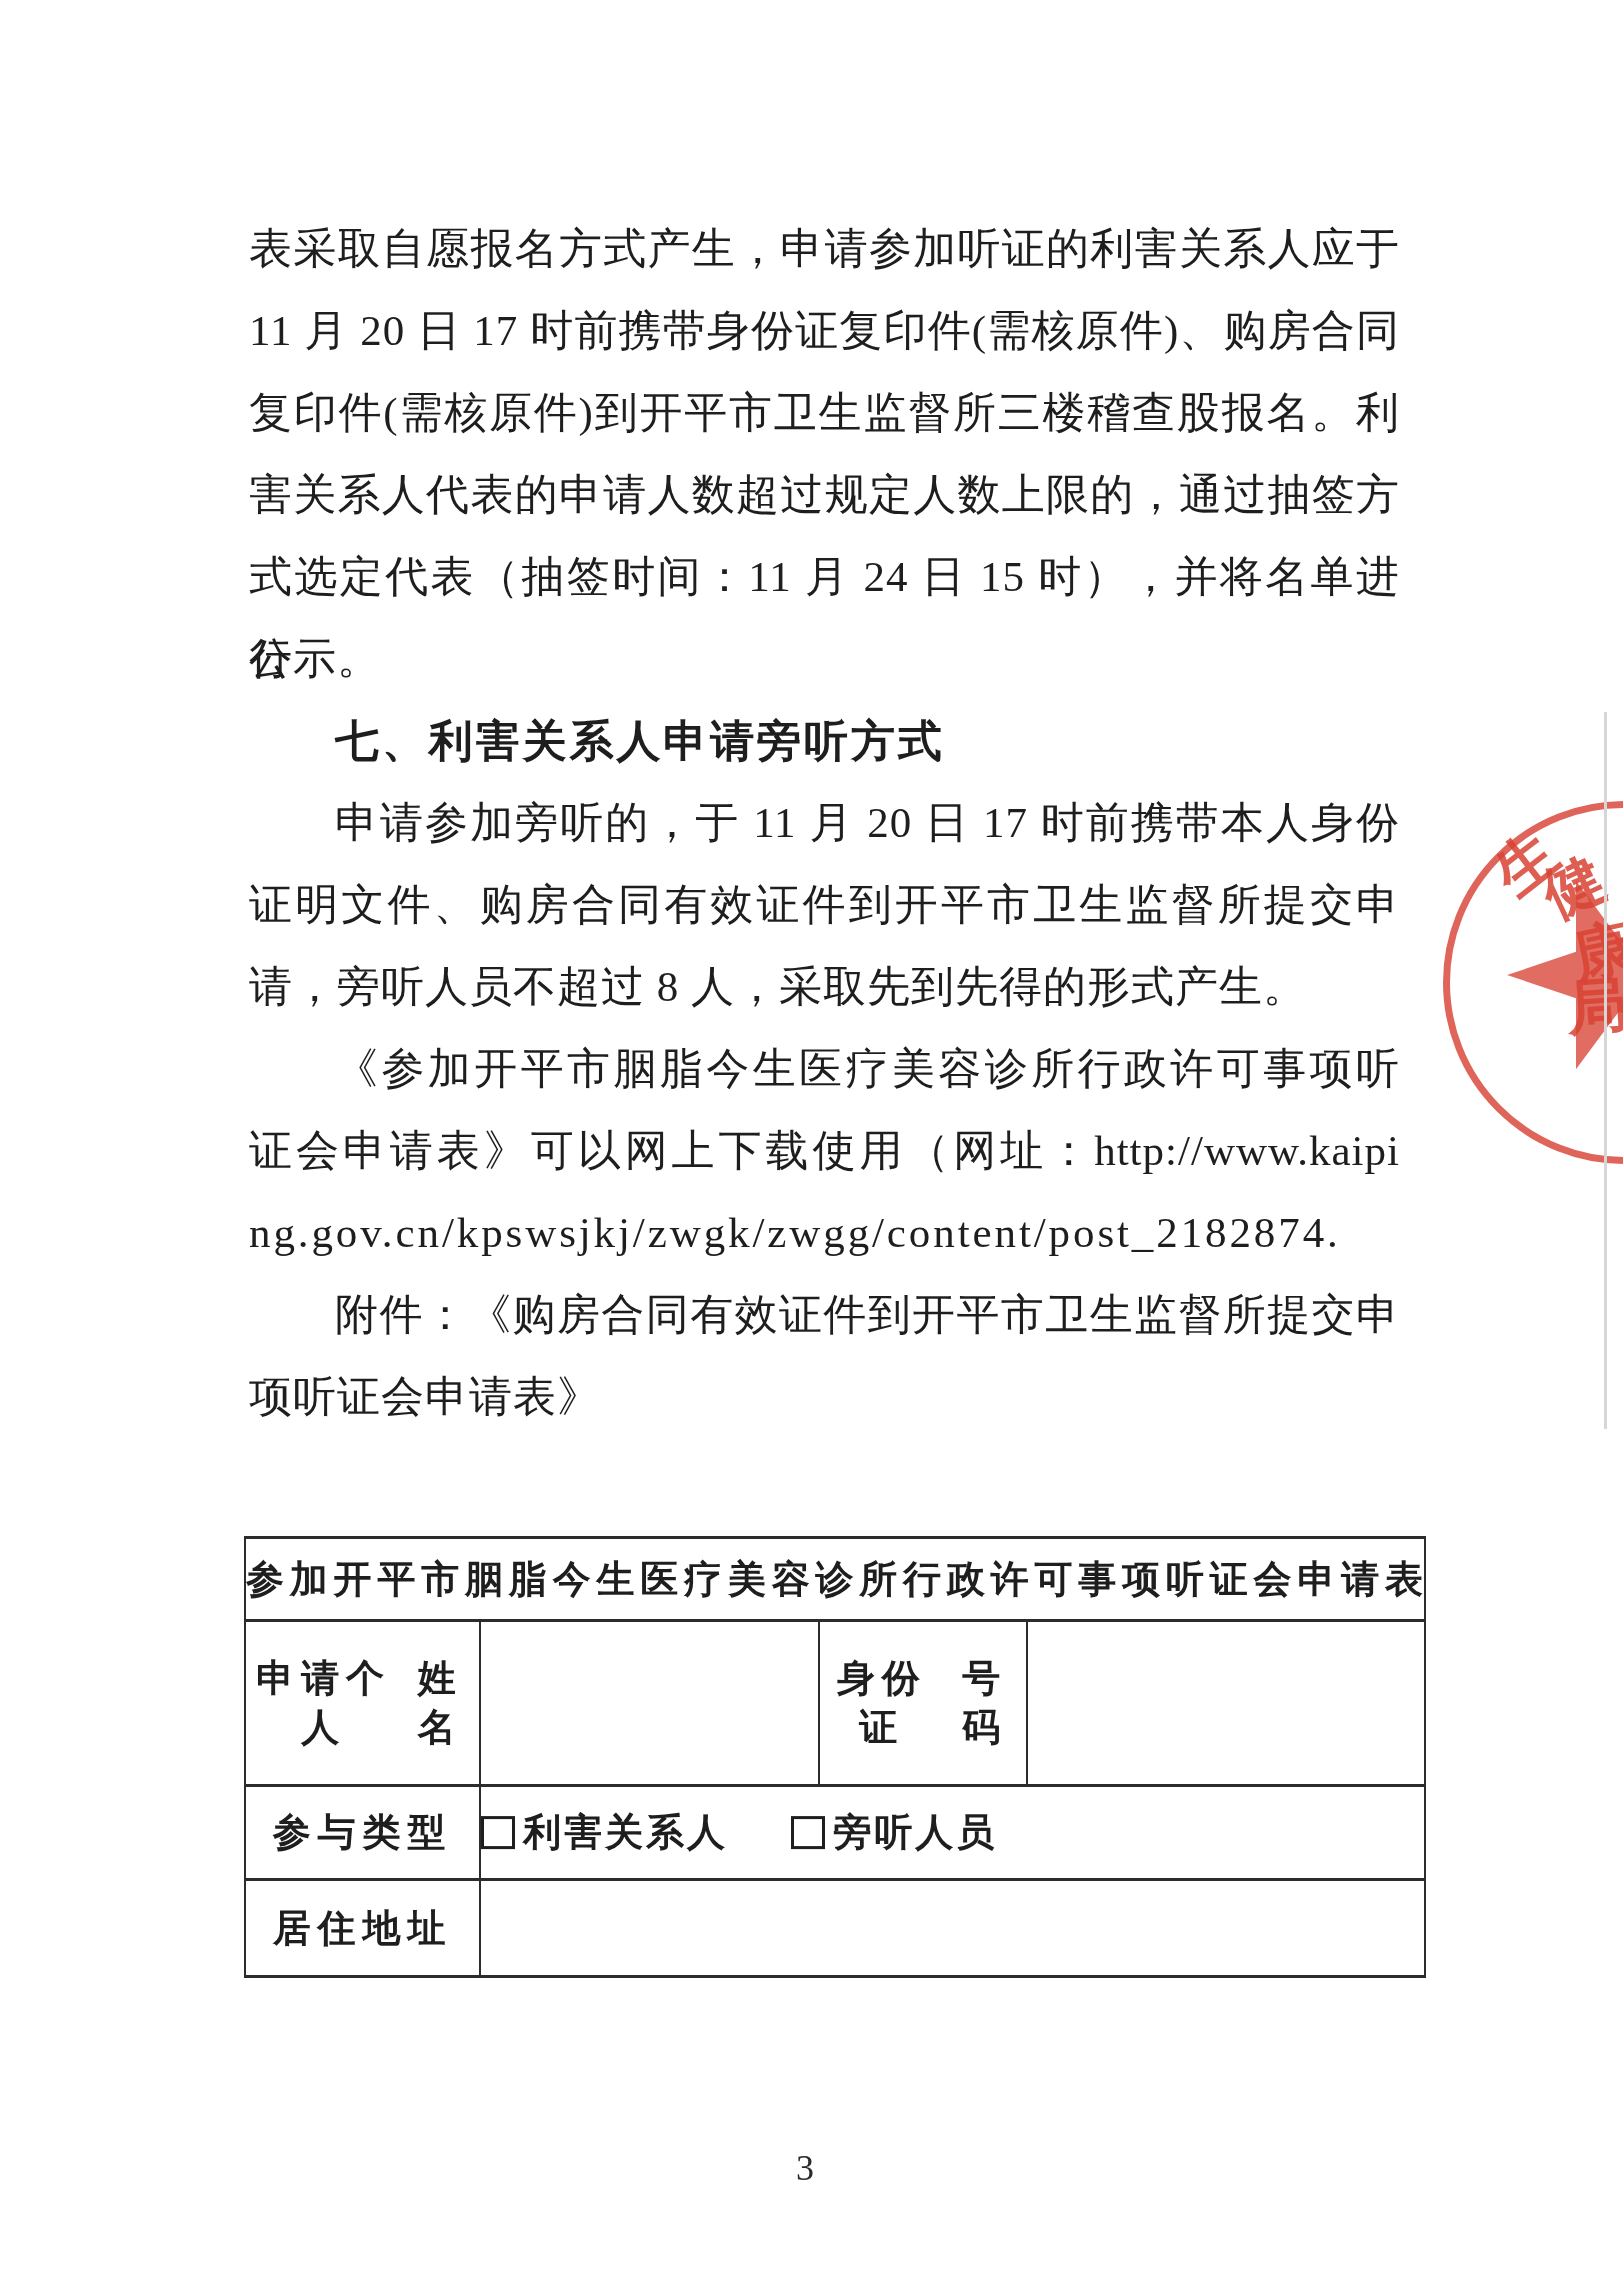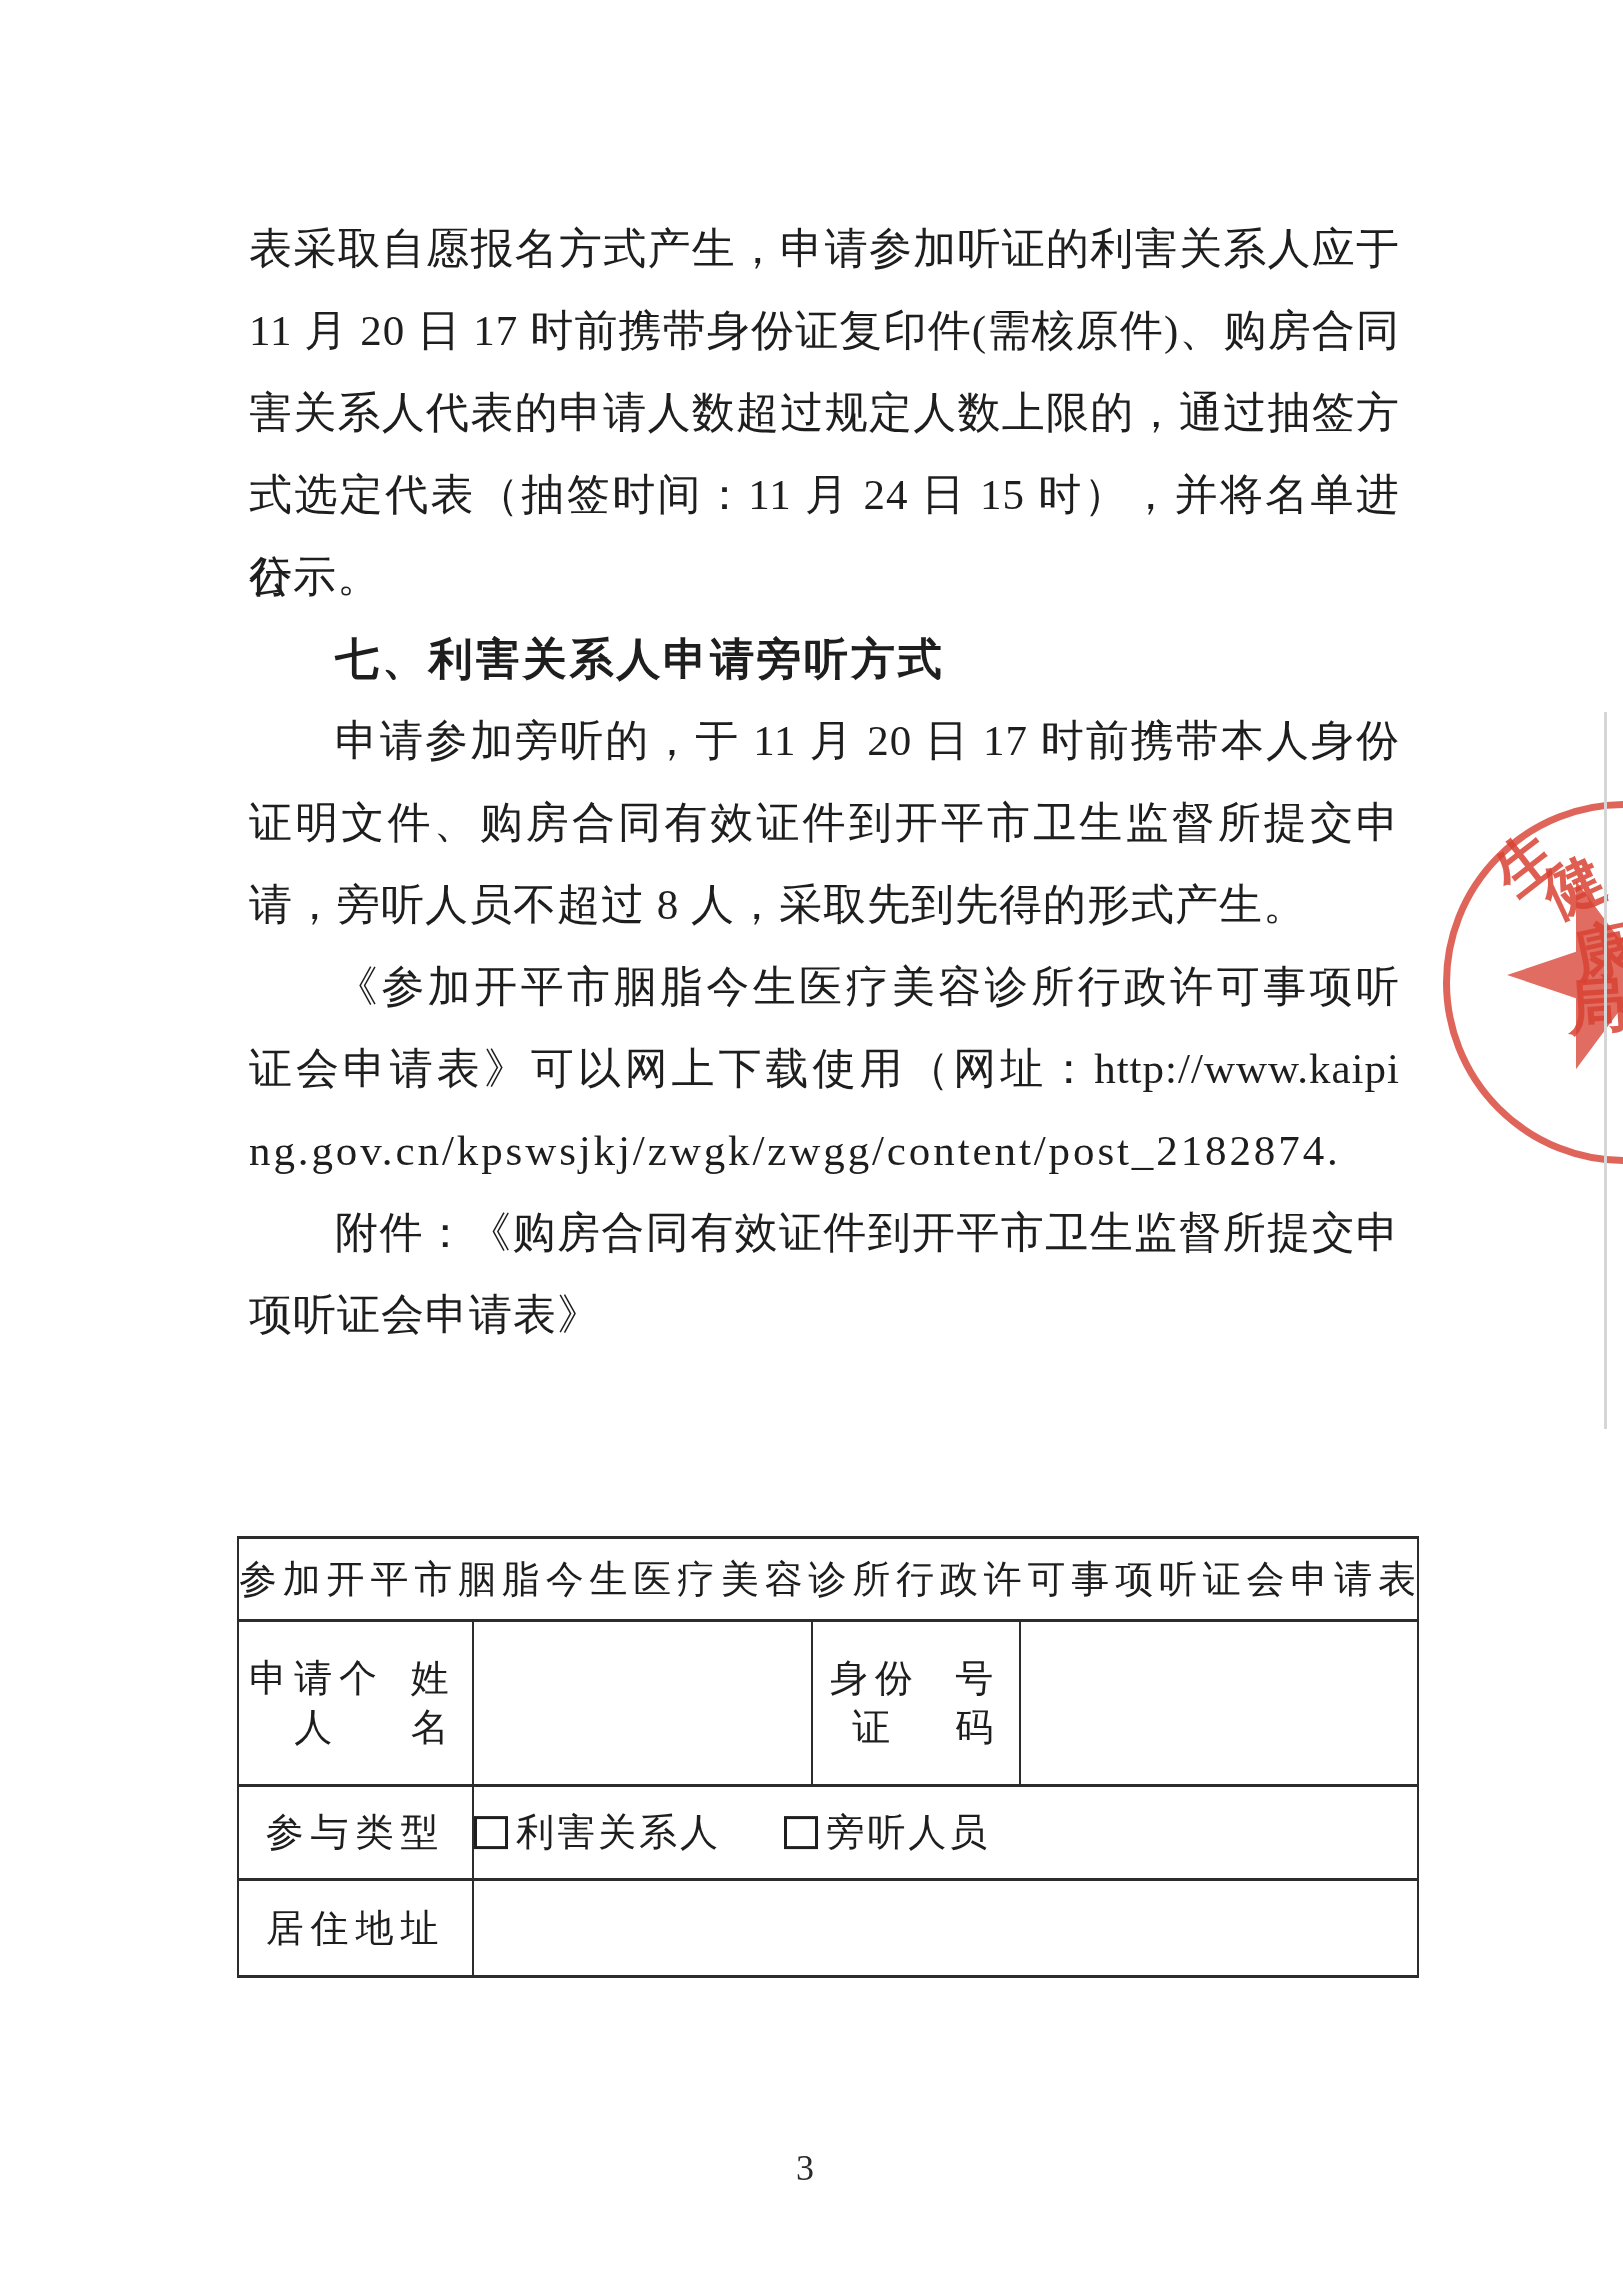--- a/index.html
+++ b/index.html
@@ -39,25 +39,26 @@
   }
   .latin-line { letter-spacing: 2.9px; }
   .u-seg {
     border-bottom: 4.4px solid #1e1e1e;
     padding-bottom: 1px;
   }
 
   
   table.form {
     position: absolute;
-    left: 237px; top: 1536px;
+    left: 244px; top: 1536px;
     width: 1179px;
     border-collapse: collapse;
     table-layout: fixed;
     color: #1e1e1e;
+    font-weight: bold;
   }
   table.form { border: 2.9px solid #2c2c2c; }
   table.form td {
     border-left: 2px solid #2c2c2c;
     border-right: 2px solid #2c2c2c;
     border-top: 3.4px solid #2c2c2c;
     border-bottom: 3.4px solid #2c2c2c;
     padding: 0;
     font-size: 38px;
     vertical-align: middle;
@@ -150,20 +151,21 @@
     width: 2.5px; height: 717px;
     background: #d6d6d6;
   }
 </style>
 </head>
 <body>
 
 <div class="body-text">
   <div class="line just">表采取自愿报名方式产生，申请参加听证的利害关系人应于</div>
   <div class="line just">11 月 20 日 17 时前携带身份证复印件(需核原件)、购房合同</div>
+  <div class="line just">复印件(需核原件)到开平市卫生监督所三楼稽查股报名。利</div>
   <div class="line just">害关系人代表的申请人数超过规定人数上限的，通过抽签方</div>
   <div class="line just">式选定代表（抽签时间：11 月 24 日 15 时），并将名单进行</div>
   <div class="line">公示。</div>
   <div class="line heading indent">七、利害关系人申请旁听方式</div>
   <div class="line just indent">申请参加旁听的，于 11 月 20 日 17 时前携带本人身份</div>
   <div class="line just">证明文件、购房合同有效证件到开平市卫生监督所提交申</div>
   <div class="line">请，旁听人员不超过 8 人，采取先到先得的形式产生。</div>
   <div class="line just indent">《参加开平市胭脂今生医疗美容诊所行政许可事项听</div>
   <div class="line just">证会申请表》可以网上下载使用（网址：http://www.kaipi</div>
   <div class="line latin-line">ng.gov.cn/kpswsjkj/zwgk/zwgg/content/post_2182874.</div>

